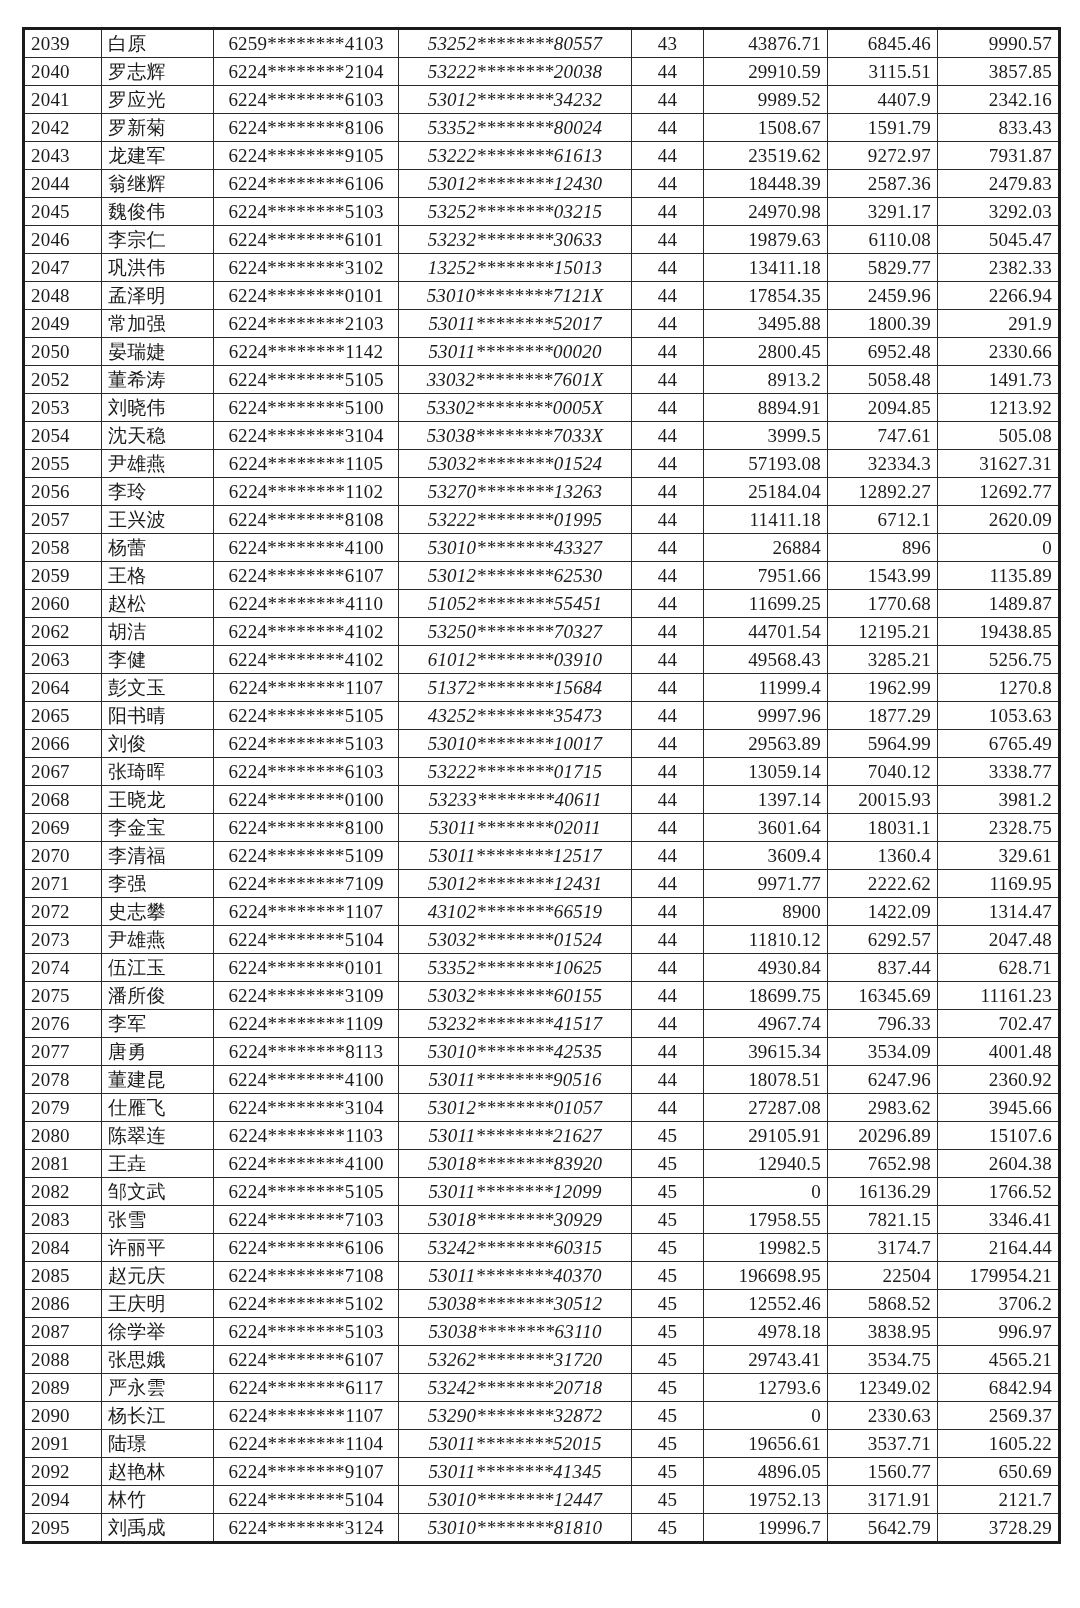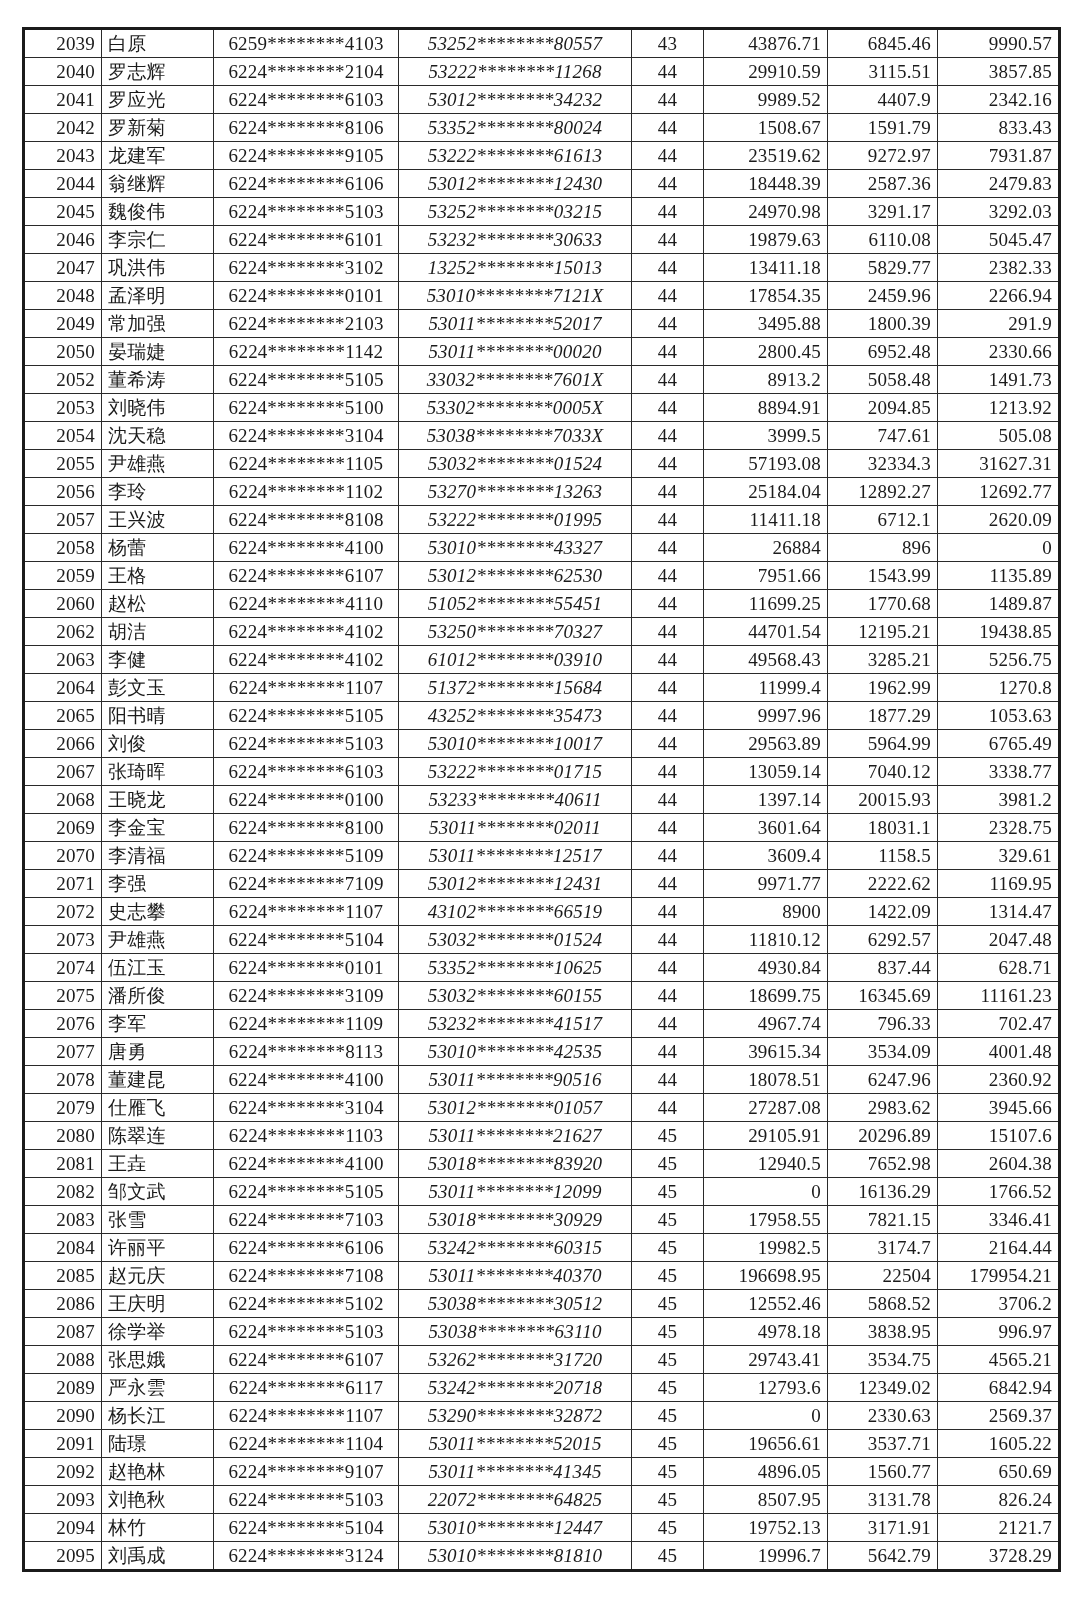--- a/index.html
+++ b/index.html
@@ -40,21 +40,21 @@
   
   col.c-seq   { width: 78px; }
   col.c-name  { width: 112px; }
   col.c-card  { width: 185px; }
   col.c-id    { width: 233px; }
   col.c-code  { width: 72px; }
   col.c-amt1  { width: 124px; }
   col.c-amt2  { width: 110px; }
   col.c-amt3  { width: 122px; }
 
-  td.seq  { text-align: right; }
+  td.seq  { text-align: left; }
   td.name { text-align: left; font-family: "DejaVu Sans", "Liberation Sans", sans-serif; font-size: 20px; letter-spacing: 1px; }
   td.card { text-align: center; font-size: 19.5px; letter-spacing: -0.1px; margin-top: 16px; }
   td.idno { text-align: center; font-size: 19.5px; letter-spacing: -0.1px; font-style: italic; }
   td.code { text-align: center; }
   td.amt  { text-align: right; padding-right: 13px; }
 </style>
 </head>
 <body>
 
 <div class="page">
@@ -77,21 +77,21 @@
           <td class="idno">53252********80557</td>
           <td class="code">43</td>
           <td class="amt">43876.71</td>
           <td class="amt">6845.46</td>
           <td class="amt">9990.57</td>
         </tr>
         <tr>
           <td class="seq">2040</td>
           <td class="name">罗志辉</td>
           <td class="card">6224********2104</td>
-          <td class="idno">53222********11268</td>
+          <td class="idno">53222********20038</td>
           <td class="code">44</td>
           <td class="amt">29910.59</td>
           <td class="amt">3115.51</td>
           <td class="amt">3857.85</td>
         </tr>
         <tr>
           <td class="seq">2041</td>
           <td class="name">罗应光</td>
           <td class="card">6224********6103</td>
           <td class="idno">53012********34232</td>
@@ -360,21 +360,21 @@
           <td class="amt">18031.1</td>
           <td class="amt">2328.75</td>
         </tr>
         <tr>
           <td class="seq">2070</td>
           <td class="name">李清福</td>
           <td class="card">6224********5109</td>
           <td class="idno">53011********12517</td>
           <td class="code">44</td>
           <td class="amt">3609.4</td>
-          <td class="amt">1158.5</td>
+          <td class="amt">1360.4</td>
           <td class="amt">329.61</td>
         </tr>
         <tr>
           <td class="seq">2071</td>
           <td class="name">李强</td>
           <td class="card">6224********7109</td>
           <td class="idno">53012********12431</td>
           <td class="code">44</td>
           <td class="amt">9971.77</td>
           <td class="amt">2222.62</td>
@@ -582,30 +582,20 @@
         </tr>
         <tr>
           <td class="seq">2092</td>
           <td class="name">赵艳林</td>
           <td class="card">6224********9107</td>
           <td class="idno">53011********41345</td>
           <td class="code">45</td>
           <td class="amt">4896.05</td>
           <td class="amt">1560.77</td>
           <td class="amt">650.69</td>
-        </tr>
-        <tr>
-          <td class="seq">2093</td>
-          <td class="name">刘艳秋</td>
-          <td class="card">6224********5103</td>
-          <td class="idno">22072********64825</td>
-          <td class="code">45</td>
-          <td class="amt">8507.95</td>
-          <td class="amt">3131.78</td>
-          <td class="amt">826.24</td>
         </tr>
         <tr>
           <td class="seq">2094</td>
           <td class="name">林竹</td>
           <td class="card">6224********5104</td>
           <td class="idno">53010********12447</td>
           <td class="code">45</td>
           <td class="amt">19752.13</td>
           <td class="amt">3171.91</td>
           <td class="amt">2121.7</td>

